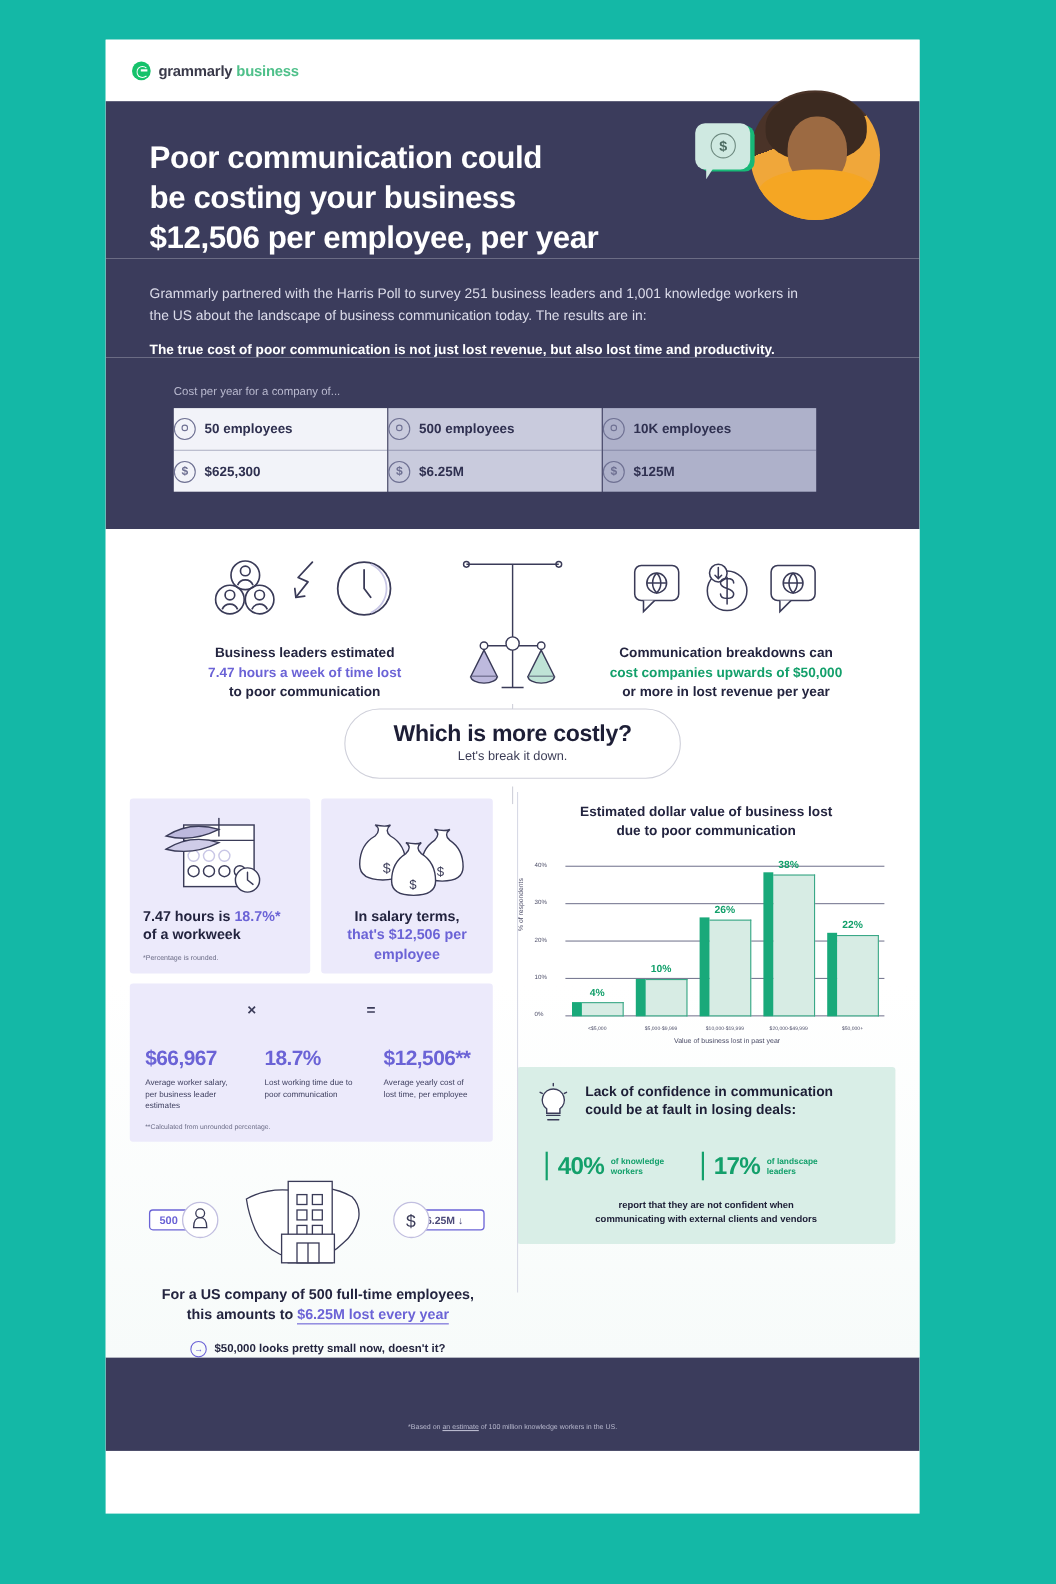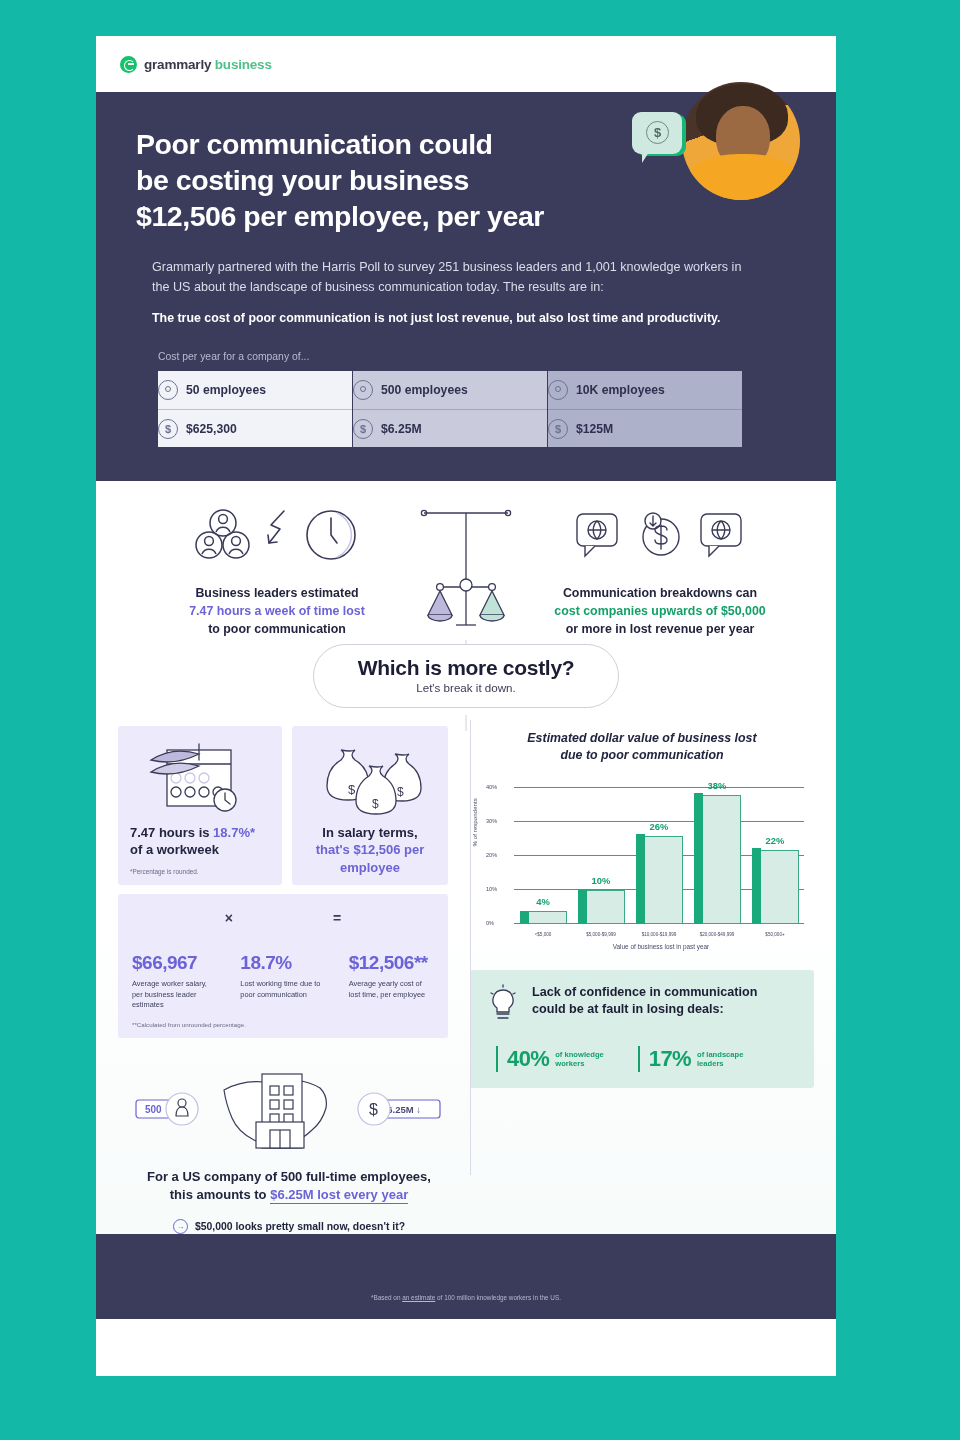--- a/index.html
+++ b/index.html
@@ -71,21 +71,21 @@
     position:absolute; left:10px; top:40px; width:0;height:0;
     border-left:7px solid #cfe9e1; border-right:8px solid transparent;
     border-bottom:11px solid transparent;
   }
   .bubble-icon .coin{
     position:absolute; left:14px; top:9px; width:23px; height:23px;
     border:1.5px solid #6e8a80; border-radius:50%;
     font-size:13px; color:#4c6b61; text-align:center; line-height:21px; font-weight:700;
   }
 
-  .hero-sub { background:#3b3c5c; padding:0 40px 0 56px; }
+  .hero-sub { background:#3b3c5c; padding:0 40px 0 40px; }
   .hero-sub p.lead{
     font-size:12.6px; line-height:1.62; color:#dcdcea; max-width:600px; padding-top:22px;
   }
   .hero-sub p.bold{
     font-size:12.4px; font-weight:700; color:#ffffff; padding-top:14px;
   }
 
   
   .costwrap { background:#3b3c5c; padding:26px 40px 34px 62px; }
   .cost-cap { font-size:10.4px; color:#b9b9cf; margin-bottom:9px; }
@@ -162,21 +162,21 @@
   .us-cap{ font-size:13px; font-weight:700; color:#23243f; text-align:center; line-height:1.4; margin-top:8px;}
   .us-cap .purple{ color:#6b63d6; border-bottom:1.4px solid #6b63d6; padding-bottom:1px;}
   .us-note{ display:flex; align-items:center; justify-content:center; gap:7px; margin-top:14px; }
   .us-note .circ{
     width:15px;height:15px;border-radius:50%;border:1.2px solid #6b63d6;color:#6b63d6;
     font-size:8px;line-height:13px;text-align:center;flex:0 0 auto;
   }
   .us-note span.t{ font-size:10.4px; font-weight:700; color:#23243f; }
 
   
-  .chart-title{ font-size:12.4px; font-weight:700; color:#23243f; text-align:center; line-height:1.38; margin-top:4px;font-style:italic;}
+  .chart-title{ font-size:12.4px; font-weight:700; color:#23243f; text-align:center; line-height:1.38; margin-top:4px;}
   .chart-area{ position:relative; width:330px; height:170px; margin:18px 0 0 8px; }
   .ylabel{
     position:absolute; left:-4px; top:50%; transform:rotate(-90deg) translateX(50%);
     transform-origin:left center; font-size:6.2px; color:#4a4b66; white-space:nowrap;
   }
   .plot{ position:absolute; left:36px; top:6px; right:4px; bottom:28px; }
   .gridline{ position:absolute; left:0; right:0; height:1px; background:#7b7c94; }
   .ytick{ position:absolute; left:-28px; font-size:5.6px; color:#4a4b66; transform:translateY(-3px); }
   .bars{ position:absolute; left:0; right:0; bottom:0; top:0; display:flex; align-items:flex-end; }
   .bargroup{ flex:1; display:flex; align-items:flex-end; justify-content:center; position:relative; height:100%; }
@@ -591,20 +591,24 @@
               </span>
             </div>
             <div class="stat">
               <span class="num">17%</span>
               <span class="lbl">
                 <span>of landscape</span><br>
                 <span>leaders</span>
               </span>
             </div>
           </div>
+          <div class="conf-foot">
+            <span>report that they are not confident when</span><br>
+            <span>communicating with external clients and vendors</span>
+          </div>
         </div>
       </div>
     </div>
   </div>
 
   <div class="footer">
     <div class="note">
       <span>*Based on </span><u>an estimate</u><span> of 100 million knowledge workers in the US.</span>
     </div>
   </div>

